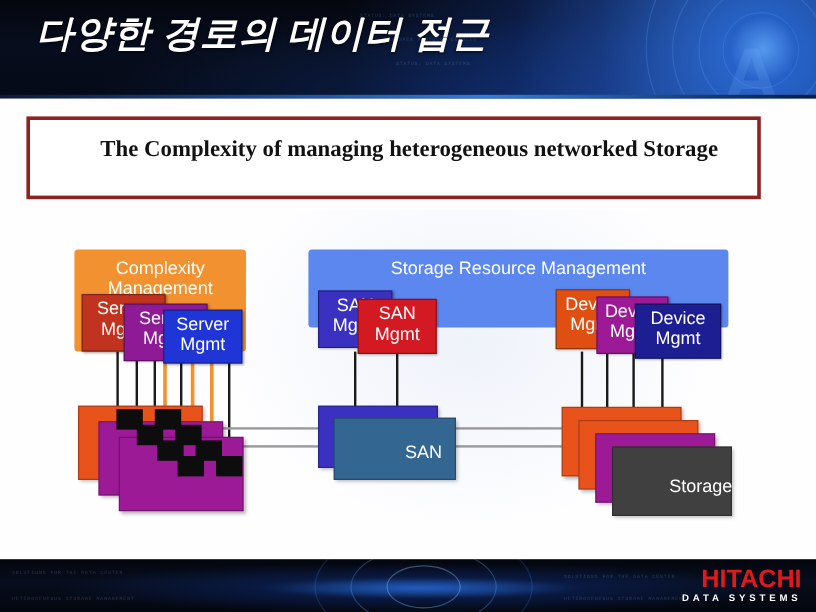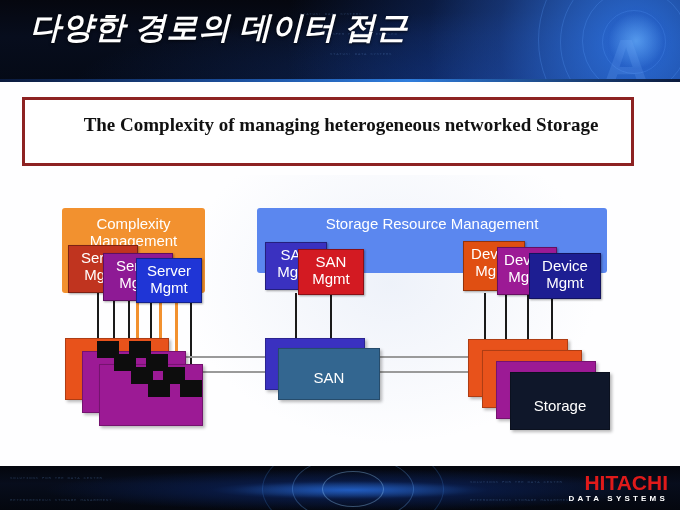--- a/index.html
+++ b/index.html
@@ -59,21 +59,21 @@
 
   .box{position:absolute;box-sizing:border-box;color:#ffffff;text-align:center;}
   .band{border-radius:3px;font-size:15px;line-height:1.15;padding-top:7px;}
   .band.orange{background:#f2912f;}
   .band.blue{background:#5b87ef;}
 
   .mgmt{font-size:15px;line-height:1.12;padding-top:4px;border:1px solid rgba(0,0,0,.35);
         box-shadow:1px 1px 2px rgba(0,0,0,.35);font-weight:normal;}
 
   .node{box-shadow:2px 2px 3px rgba(0,0,0,.28);border:1px solid rgba(0,0,0,.25);}
-  .node-label{position:absolute;width:100%;text-align:center;color:#fff;font-size:15px;}
+  .node-label{position:absolute;width:100%;text-align:center;color:#fff;font-size:15px;margin-left:24px;}
 
   .vline{position:absolute;width:2px;background:#1a1a1a;}
   .vline.orange{background:#f2912f;width:3px;}
   .hline{position:absolute;height:2px;background:#9a9a9a;}
   .conn{position:absolute;background:#0d0d0d;width:22px;height:17px;}
 
   
   .footer{
     position:absolute;left:0;top:466px;width:680px;height:44px;
     background:
@@ -189,21 +189,21 @@
     <div class="conn" style="left:180px;top:205px;"></div>
 
     <div class="box node" style="left:265px;top:163px;width:100px;height:52px;background:#3a31c0;"></div>
     <div class="box node" style="left:278px;top:173px;width:102px;height:52px;background:#336690;">
       <div class="node-label" style="top:20px;">SAN</div>
     </div>
 
     <div class="box node" style="left:468px;top:164px;width:100px;height:58px;background:#e8521b;"></div>
     <div class="box node" style="left:482px;top:175px;width:100px;height:58px;background:#e8521b;"></div>
     <div class="box node" style="left:496px;top:186px;width:100px;height:58px;background:#9c1a95;"></div>
-    <div class="box node" style="left:510px;top:197px;width:100px;height:58px;background:#0f172a;">
+    <div class="box node" style="left:510px;top:197px;width:100px;height:58px;background:#404040;">
       <div class="node-label" style="top:24px;">Storage</div>
     </div>
   </div>
 
   <div class="footer">
     <div class="fring f1"></div>
     <div class="fring f2"></div>
     <div class="fring f3"></div>
     <div class="ftext" style="left:10px;top:10px;">SOLUTIONS FOR THE DATA CENTER</div>
     <div class="ftext" style="left:10px;top:32px;">HETEROGENEOUS STORAGE MANAGEMENT</div>

